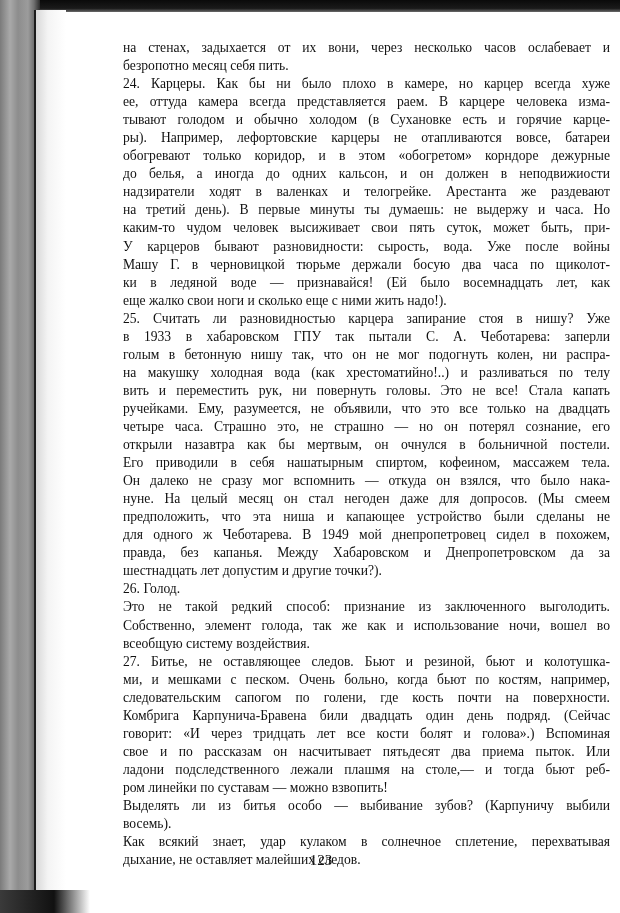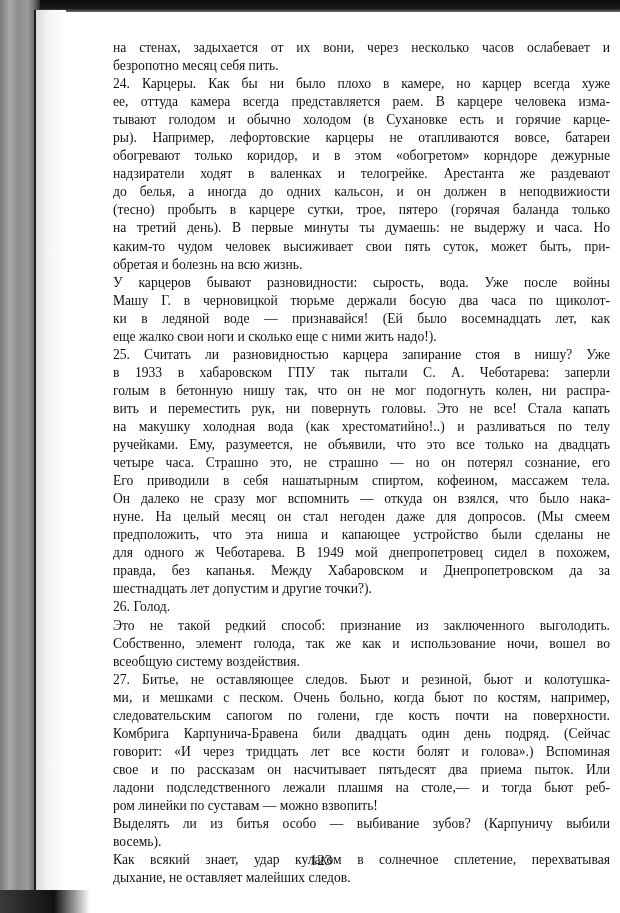--- a/index.html
+++ b/index.html
@@ -28,21 +28,21 @@
     position: absolute; left: 0; top: 890px; width: 90px; height: 23px;
     background: linear-gradient(90deg, #3a3a3a, #111 60%, rgba(255,255,255,0) 100%);
   }
   .text-block {
     position: absolute; left: 113px; top: 39px; width: 497px;
     font-size: 13.6px; line-height: 18.05px; color: #111;
     text-align: justify;
   }
   .line {
     display: block; white-space: nowrap; text-align-last: justify;
-    text-align: justify; height: 18.05px; overflow: visible;
+    text-align: justify; height: 18.05px; overflow: visible; margin-left: 10px;
   }
   .line.last { text-align-last: left; }
   .b { font-weight: normal; }
   .page-number {
     position: absolute; left: 0; width: 620px; top: 852px;
     text-align: center; font-size: 15px; color: #111;
     padding-left: 22px; box-sizing: border-box;
   }
 </style>
 </head>
@@ -55,37 +55,36 @@
 <div class="bottom-corner"></div>
 
 <div class="text-block" id="text-block">
     <span class="line"><span>на стенах, задыхается от их вони, через несколько часов ослабевает и</span></span>
     <span class="line last"><span>безропотно месяц себя пить.</span></span>
     <span class="line"><span>24. </span><span class="b">Карцеры</span><span>. Как бы ни было плохо в камере, но карцер всегда хуже</span></span>
     <span class="line"><span>ее, оттуда камера всегда представляется раем. В карцере человека изма-</span></span>
     <span class="line"><span>тывают голодом и обычно холодом (в Сухановке есть и горячие карце-</span></span>
     <span class="line"><span>ры). Например, лефортовские карцеры не отапливаются вовсе, батареи</span></span>
     <span class="line"><span>обогревают только коридор, и в этом «обогретом» корндоре дежурные</span></span>
+    <span class="line"><span>до белья, а иногда до одних кальсон, и он должен в неподвижиости</span></span>
     <span class="line"><span>надзиратели ходят в валенках и телогрейке. Арестанта же раздевают</span></span>
-    <span class="line"><span>до белья, а иногда до одних кальсон, и он должен в неподвижиости</span></span>
-    <span class="line"><span>(тесно) пробыть в карцере сутки, трое, пятеро (горячая баланда только</span></span>
     <span class="line"><span>на третий день). В первые минуты ты думаешь: не выдержу и часа. Но</span></span>
     <span class="line"><span>каким-то чудом человек высиживает свои пять суток, может быть, при-</span></span>
-    <span class="line last"><span>обретая и болезнь на всю жизнь.</span></span>
     <span class="line"><span>У карцеров бывают разновидности: сырость, вода. Уже после войны</span></span>
     <span class="line"><span>Машу Г. в черновицкой тюрьме держали босую два часа </span><span class="b">по щиколот-</span></span>
     <span class="line"><span class="b">ки в ледяной воде</span><span> — признавайся! (Ей было восемнадцать лет, как</span></span>
     <span class="line last"><span>еще жалко свои ноги и сколько еще с ними жить надо!).</span></span>
     <span class="line"><span>25. Считать ли разновидностью карцера </span><span class="b">запирание стоя в нишу</span><span>? Уже</span></span>
     <span class="line"><span>в 1933 в хабаровском ГПУ так пытали С. А. Чеботарева: заперли</span></span>
     <span class="line"><span>голым в бетонную нишу так, что он не мог подогнуть колен, ни распра-</span></span>
+    <span class="line"><span>на макушку холодная вода (как хрестоматийно!..) и разливаться по телу</span></span>
     <span class="line"><span>вить и переместить рук, ни повернуть головы. Это не все! Стала капать</span></span>
-    <span class="line"><span>на макушку холодная вода (как хрестоматийно!..) и разливаться по телу</span></span>
     <span class="line"><span>ручейками. Ему, разумеется, не объявили, что это все только на двадцать</span></span>
     <span class="line"><span>четыре часа. Страшно это, не страшно — но он потерял сознание, его</span></span>
+    <span class="line"><span>открыли назавтра как бы мертвым, он очнулся в больничной постели.</span></span>
     <span class="line"><span>Его приводили в себя нашатырным спиртом, кофеином, массажем тела.</span></span>
     <span class="line"><span>Он далеко не сразу мог вспомнить — откуда он взялся, что было нака-</span></span>
     <span class="line"><span>нуне. На целый месяц он стал негоден даже для допросов. (Мы смеем</span></span>
     <span class="line"><span>предположить, что эта ниша и капающее устройство были сделаны не</span></span>
     <span class="line"><span>для одного ж Чеботарева. В 1949 мой днепропетровец сидел в похожем,</span></span>
     <span class="line"><span>правда, без капанья. Между Хабаровском и Днепропетровском да за</span></span>
     <span class="line last"><span>шестнадцать лет допустим и другие точки?).</span></span>
     <span class="line last"><span>26. </span><span class="b">Голод</span><span>.</span></span>
     <span class="line"><span>Это не такой редкий способ: признание из заключенного выголодить.</span></span>
     <span class="line"><span>Собственно, элемент голода, так же как и использование ночи, вошел во</span></span>

